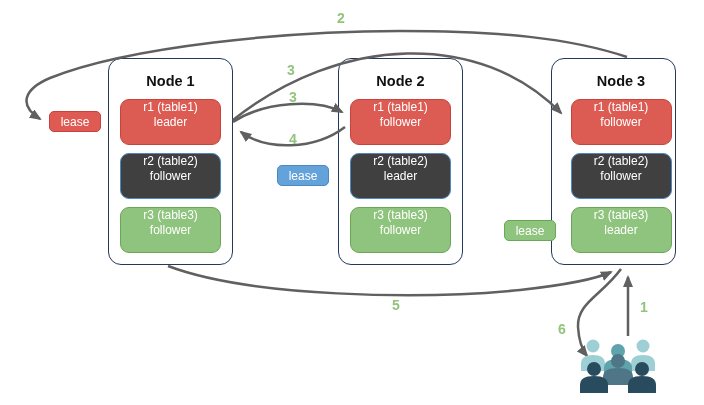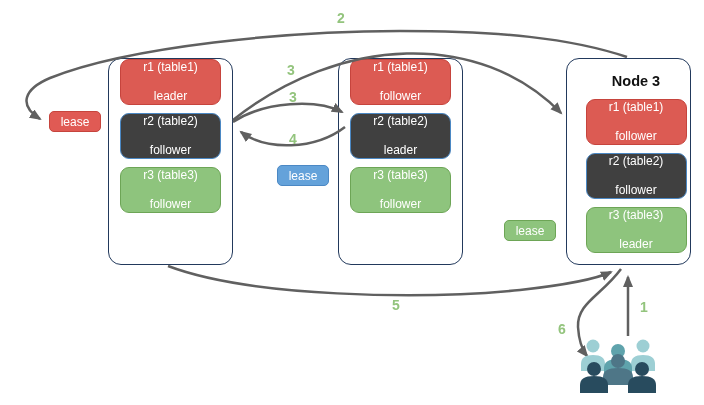--- a/index.html
+++ b/index.html
@@ -6,28 +6,28 @@
   #canvas{
     position:relative;width:704px;height:405px;background:#ffffff;overflow:hidden;
     font-family:"Liberation Sans", sans-serif;
   }
   
   .node{
     position:absolute;top:58px;width:125px;height:207px;
     background:#ffffff;border:1.5px solid #22395c;border-radius:13px;
     box-sizing:border-box;z-index:2;
   }
-  #node1{left:108px;} #node2{left:338px;} #node3{left:566px;padding-left:15px;}
+  #node1{left:108px;} #node2{left:338px;} #node3{left:551px;padding-left:15px;}
   .node-title{
     margin-top:12px;text-align:center;font-weight:bold;font-size:14.5px;color:#111111;
     height:20px;line-height:20px;margin-bottom:8px;
   }
   .rep{
     width:101px;height:46px;margin:0 auto 8px auto;border-radius:9px;
-    display:flex;flex-direction:column;align-items:center;justify-content:space-between;
+    display:flex;flex-direction:column;align-items:center;justify-content:flex-start;
     color:#ffffff;font-size:12px;line-height:15px;text-align:center;
     box-sizing:border-box;border:1.5px solid transparent;
   }
   .rep-red{background:#dc5b53;border-color:#c6443d;}
   .rep-blue{background:#404040;border-color:#4b88c4;}
   .rep-green{background:#8ec47d;border-color:#6da556;}
   
   .lease{
     position:absolute;width:52px;height:21px;border-radius:5px;z-index:6;
     display:flex;align-items:center;justify-content:center;
@@ -50,35 +50,37 @@
   #step-1{left:644px;top:307px;}
   
   #overlay{position:absolute;left:0;top:0;z-index:5;pointer-events:none;}
 </style>
 </head>
 <body>
 
 <div id="canvas">
 
   <div class="node" id="node1">
+    <div class="node-title">Node 1</div>
     <div class="rep rep-red">
       <span>r1 (table1)</span>
       <span>leader</span>
     </div>
     <div class="rep rep-blue">
       <span>r2 (table2)</span>
       <span>follower</span>
     </div>
     <div class="rep rep-green">
       <span>r3 (table3)</span>
       <span>follower</span>
     </div>
   </div>
 
   <div class="node" id="node2">
+    <div class="node-title">Node 2</div>
     <div class="rep rep-red">
       <span>r1 (table1)</span>
       <span>follower</span>
     </div>
     <div class="rep rep-blue">
       <span>r2 (table2)</span>
       <span>leader</span>
     </div>
     <div class="rep rep-green">
       <span>r3 (table3)</span>

